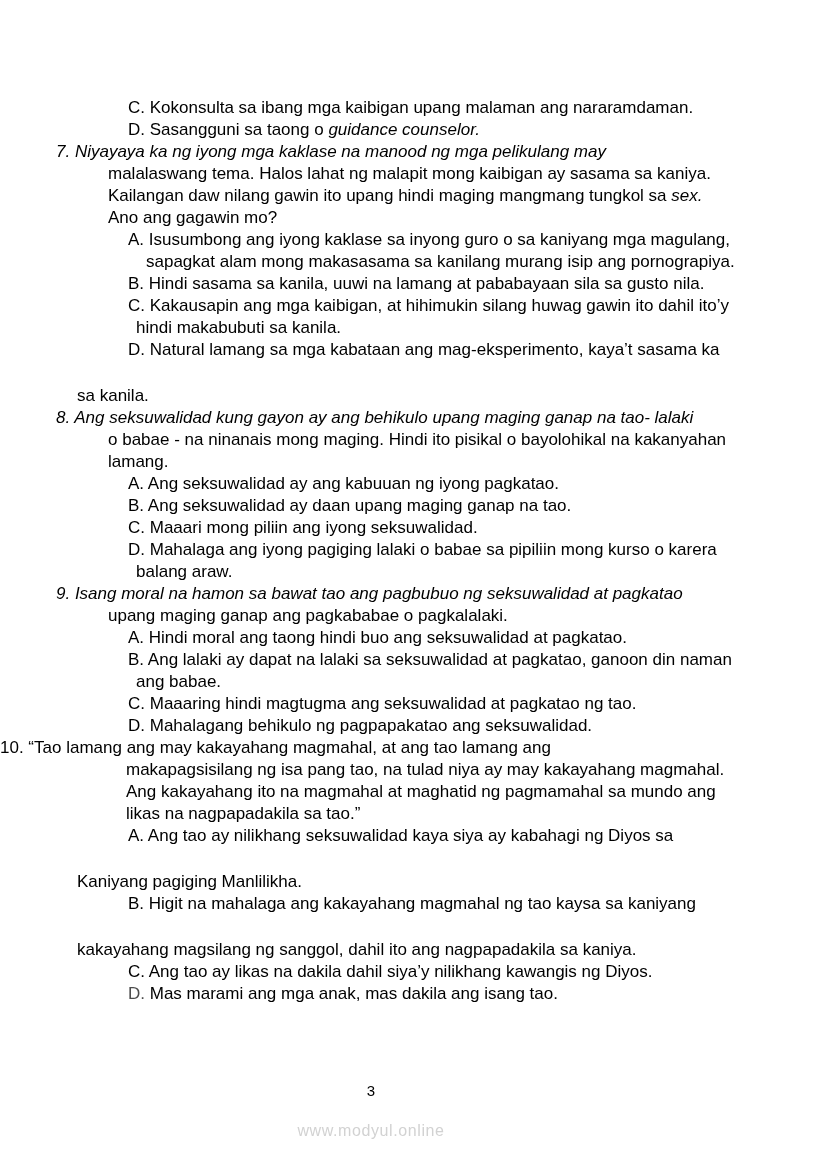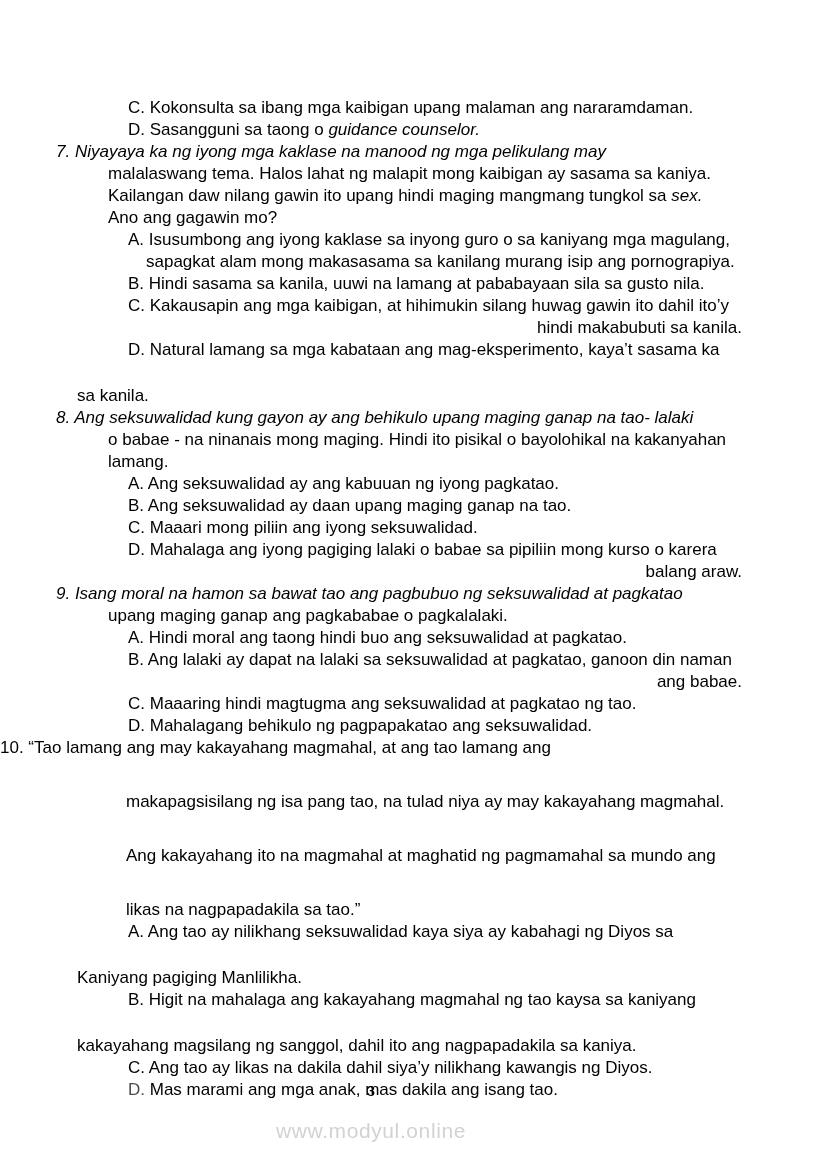--- a/index.html
+++ b/index.html
@@ -21,44 +21,44 @@
   }
   .line {
     font-size: 17px;
     line-height: 22px;
     white-space: pre;
   }
   
   .indent-q     { padding-left: 56px; font-style: italic;  }  
   .indent-q10   {  }  
   .indent-qc    { padding-left: 108px; }  
-  .indent-q10c  { padding-left: 126px; margin-top: 32px; }  
+  .indent-q10c  { padding-left: 126px; }  
   .indent-opt   { padding-left: 128px; }  
   .indent-optc1 { padding-left: 146px; }  
-  .indent-optc2 { padding-left: 136px; text-align: right; }  
+  .indent-optc2 { padding-left: 136px; }  
   .indent-optc3 { padding-left: 77px; margin-top: 24px; }  
   .italic { font-style: italic; }
   .light  { color: #4d4d4d; }
   .page-number {
     position: absolute;
     top: 1082px;
     left: 0;
     width: 100%;
     text-align: center;
     font-size: 15px;
     line-height: 18px;
     color: #000000;
   }
   .watermark {
     position: absolute;
     top: 1119px;
     left: 0;
     width: 100%;
     text-align: center;
-    font-size: 21px;
+    font-size: 16px;
     line-height: 24px;
     letter-spacing: 0.6px;
     color: #d2d2d2;
   }
 </style>
 </head>
 <body>
 
 <div class="page" style="color: rgb(0, 0, 0);">
   <div class="doc">

